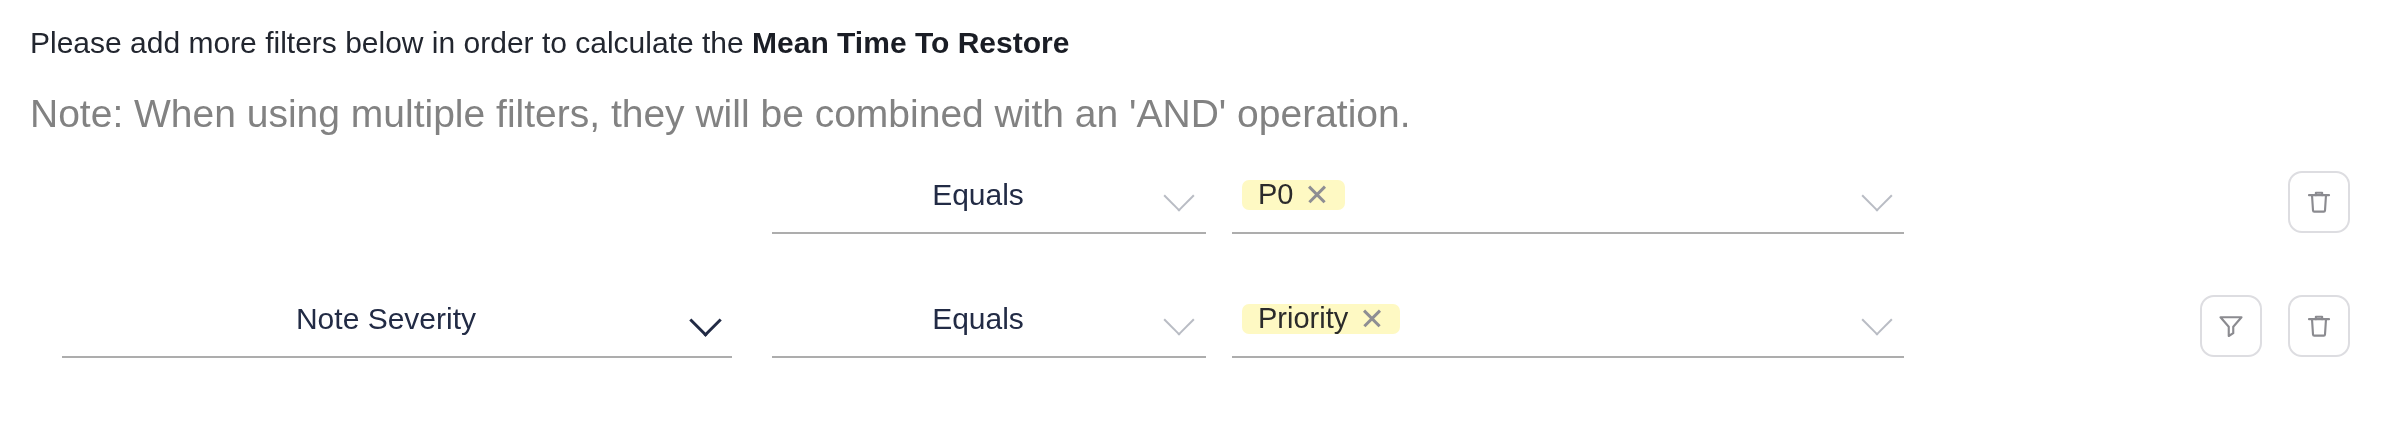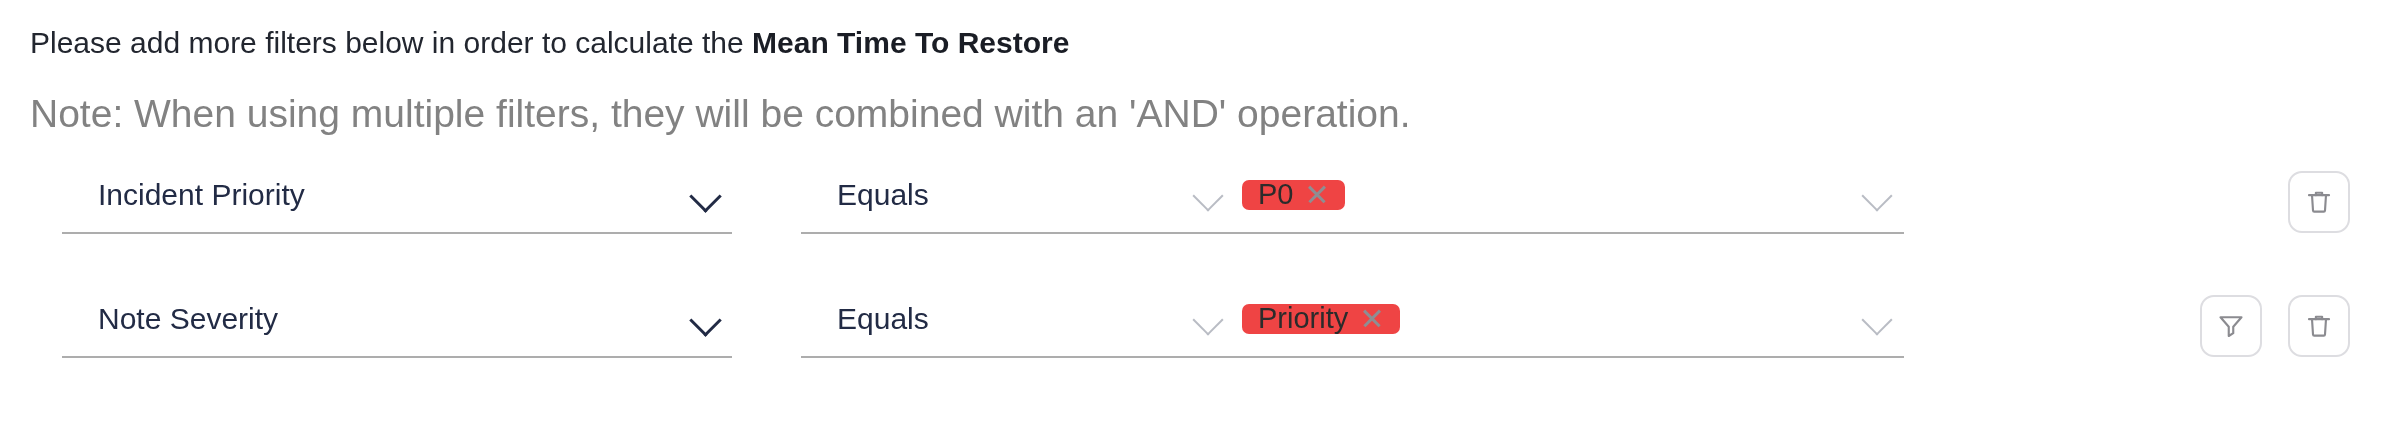--- a/index.html
+++ b/index.html
@@ -15,20 +15,21 @@
     overflow: hidden;
     position: relative;
   }
 
   .panel {
     position: absolute;
     left: 0; top: 0;
     width: 2408px;
     height: 442px;
     background: #ffffff;
+    text-align: center;
   }
 
   
   .headline {
     position: absolute;
     left: 30px;
     top: 24px;
     font-size: 30px;
     line-height: 38px;
     color: #22262f;
@@ -73,21 +74,21 @@
   }
   .field .field-text {
     font-size: 30px;
     color: #222b45;
     white-space: nowrap;
     flex: 1 1 auto;
     overflow: hidden;
   }
 
   .field-attr  { left: 62px;   width: 670px; }
-  .field-op    { left: 801px;  width: 434px; }
+  .field-op    { left: 772px;  width: 434px; }
   .field-val   { left: 1232px; width: 672px; padding-left: 10px; }
 
   
   .chev {
     flex: 0 0 auto;
     width: 44px;
     height: 44px;
     position: relative;
     margin-left: 10px;
   }
@@ -111,21 +112,21 @@
     display: flex;
     align-items: center;
     gap: 14px;
     flex: 1 1 auto;
     min-width: 0;
   }
   .tag {
     display: inline-flex;
     align-items: center;
     gap: 12px;
-    background: #ef4444;
+    background: #fef9c3;
     border-radius: 7px;
     padding: 6px 16px 8px 16px;
     height: 30px;
     box-sizing: border-box;
   }
   .tag-label {
     font-size: 29px;
     color: #2b2b2b;
     white-space: nowrap;
     line-height: 32px;
@@ -182,24 +183,20 @@
   <div class="headline">
     <span>Please add more filters below in order to calculate the </span><span class="bold">Mean Time To Restore</span>
   </div>
 
   <div class="note">Note: When using multiple filters, they will be combined with an 'AND' operation.</div>
 
   <div class="rows">
 
     <div class="filter-row">
 
-      <div class="field field-attr">
-        <span class="field-text">Incident Priority</span>
-        <span class="chev chev-dark"></span>
-      </div>
 
       <div class="field field-op">
         <span class="field-text">Equals</span>
         <span class="chev chev-light"></span>
       </div>
 
       <div class="field field-val">
         <span class="tags">
           <span class="tag">
             <span class="tag-label">P0</span>

